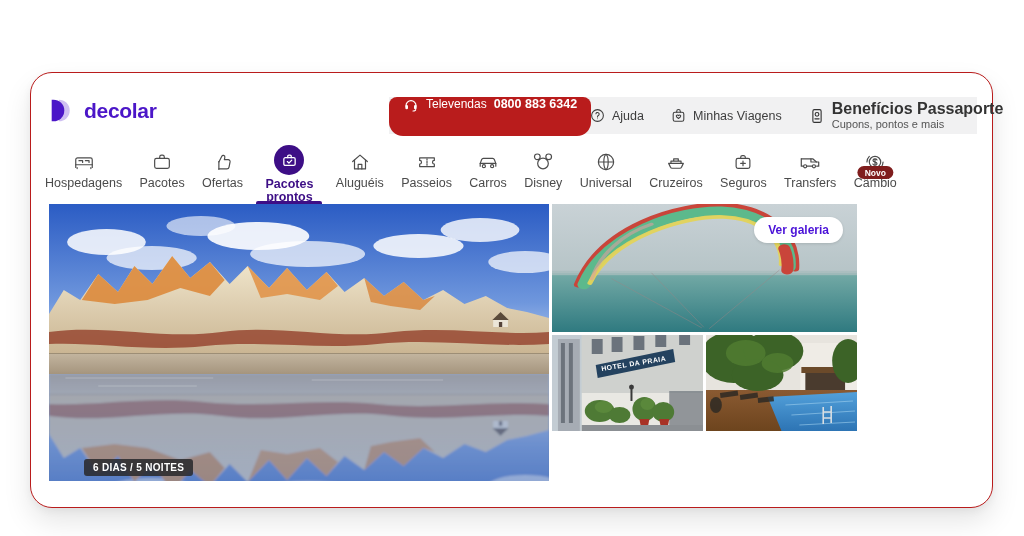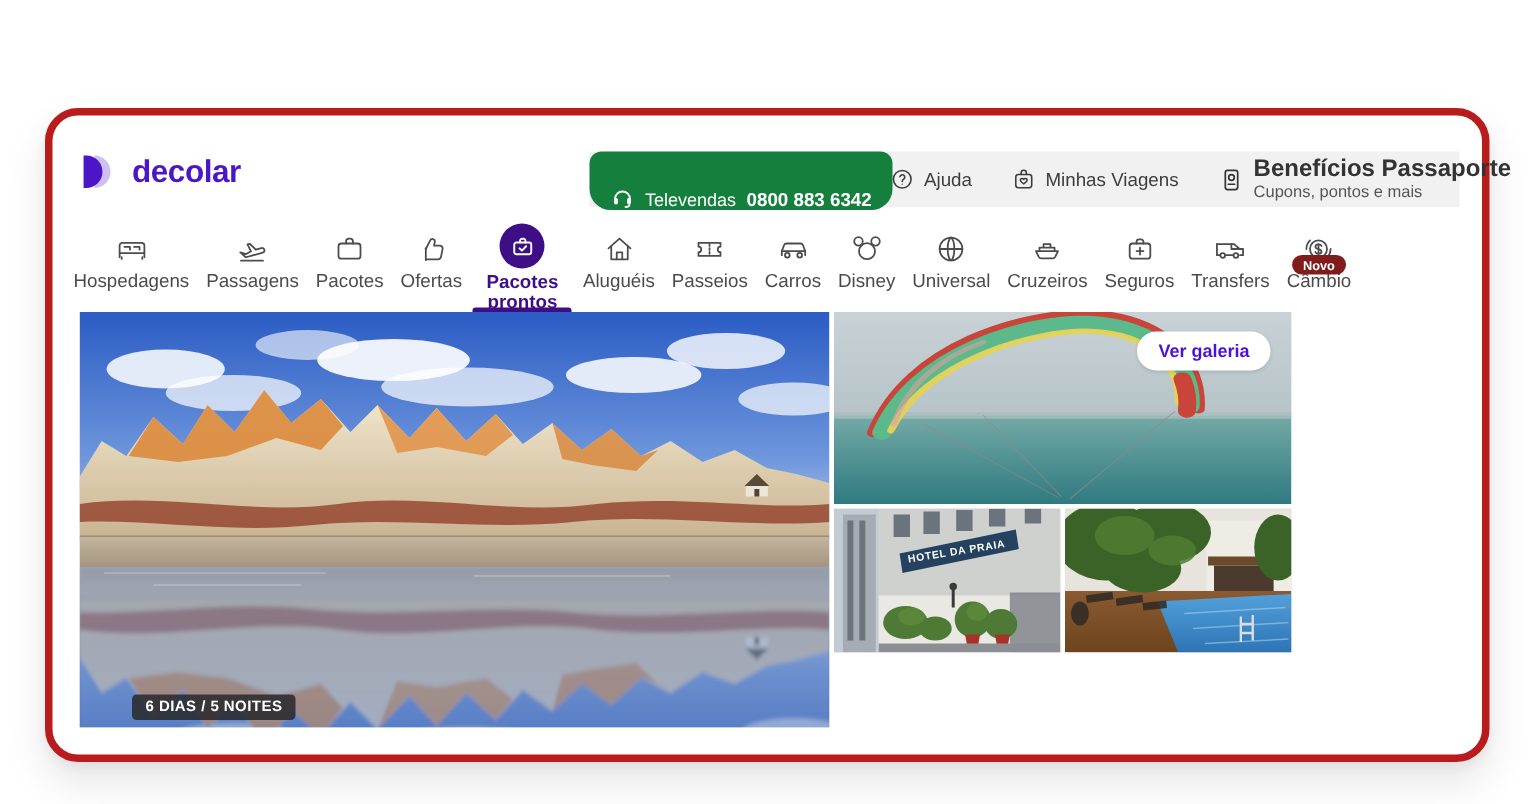--- a/index.html
+++ b/index.html
@@ -1,36 +1,36 @@
 <!DOCTYPE html>
 <html><head>
 <meta charset="utf-8">
 <style>
   html,body{margin:0;padding:0;background:#ffffff;width:1024px;height:536px;overflow:hidden;
     font-family:"Liberation Sans", sans-serif;}
   *{box-sizing:border-box;}
 
   .card{position:absolute;left:30px;top:72px;width:963px;height:436px;background:#fff;
-    border:5px solid #b91c1c;border-radius:22px;
+    border:1px solid #b91c1c;border-radius:22px;
     box-shadow:0 14px 28px rgba(0,0,0,.10),0 3px 8px rgba(0,0,0,.05);}
 
   
   .logo{position:absolute;left:18px;top:24px;display:flex;align-items:center;gap:8px;}
   .logo-text{font-size:21px;font-weight:bold;color:#4b16c8;letter-spacing:-.3px;}
 
   .utility-strip{position:absolute;left:358px;top:24px;right:15px;height:37px;background:#f1f1f2;
     display:flex;align-items:center;gap:13px;padding-left:200px;}
   .strip-item{display:flex;align-items:center;gap:6px;font-size:12.5px;color:#3d3d3d;cursor:pointer;white-space:nowrap;}
   .vdiv{width:1px;height:18px;background:#d8d8d8;}
   .benefits-text{line-height:1.15;}
   .benefits-title{font-size:16px;font-weight:bold;color:#333;}
   .benefits-sub{font-size:11px;color:#555;}
 
   .televendas{position:absolute;left:358px;top:24px;height:39px;z-index:3;border:none;cursor:pointer;
-    background:#15803d;color:#fff;border-radius:8px 8px 14px 14px;display:inline-flex;align-items:flex-end;
+    background:#b91c1c;color:#fff;border-radius:8px 8px 14px 14px;display:inline-flex;align-items:flex-start;
     gap:7px;padding:0 14px;font-size:12px;white-space:nowrap;font-family:inherit;}
   .televendas b{font-size:12.5px;}
 
   .account-pill{position:relative;width:68px;height:31px;background:#fff;border-radius:16px;
     box-shadow:0 1px 3px rgba(0,0,0,.18);display:flex;align-items:center;gap:5px;padding:0 5px;cursor:pointer;}
   .avatar{position:relative;width:25px;height:25px;border-radius:50%;background:#5f646b;
     display:flex;align-items:center;justify-content:center;}
   .notif{position:absolute;right:-5px;bottom:-2px;min-width:13px;height:13px;border-radius:7px;
     background:#e02525;color:#fff;font-size:9px;font-weight:bold;display:flex;align-items:center;
     justify-content:center;padding:0 2px;}
@@ -156,29 +156,20 @@
       <div class="nav-item">
         <span class="nav-icon">
           <svg viewBox="0 0 24 24" fill="none" stroke="currentColor" stroke-width="1.3" stroke-linecap="round" stroke-linejoin="round">
             <path d="M3 18v-8.5a2 2 0 0 1 2-2h14a2 2 0 0 1 2 2V18"></path>
             <path d="M3 15h18"></path>
             <path d="M6.5 10.5h4v2M13.5 10.5h4v2"></path>
             <path d="M4.5 18v1.2M19.5 18v1.2"></path>
           </svg>
         </span>
         <span class="nav-label">Hospedagens</span>
-      </div>
-      <div class="nav-item">
-        <span class="nav-icon">
-          <svg viewBox="0 0 24 24" fill="none" stroke="currentColor" stroke-width="1.3" stroke-linecap="round" stroke-linejoin="round">
-            <path d="M3.5 14.5l4.3 1.2 3.5-2-2.6-5 1.8-.5 4.2 4.2 4-1.1c1-.3 2 .3 2.3 1.3.2.9-.3 1.8-1.2 2.1L7.5 18z"></path>
-            <path d="M4 20.5h16"></path>
-          </svg>
-        </span>
-        <span class="nav-label">Passagens</span>
       </div>
       <div class="nav-item">
         <span class="nav-icon">
           <svg viewBox="0 0 24 24" fill="none" stroke="currentColor" stroke-width="1.3" stroke-linecap="round" stroke-linejoin="round">
             <rect x="4" y="8" width="16" height="11" rx="2"></rect>
             <path d="M9.5 8V6.5a2 2 0 0 1 2-2h1a2 2 0 0 1 2 2V8"></path>
           </svg>
         </span>
         <span class="nav-label">Pacotes</span>
       </div>

